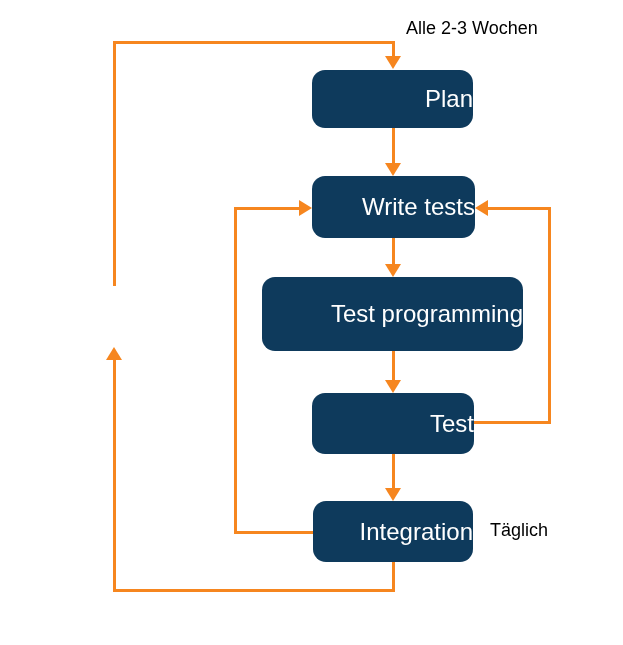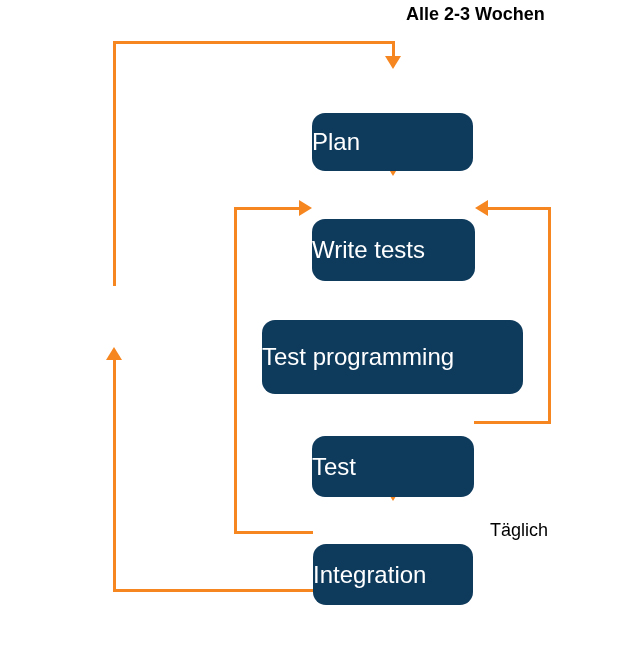--- a/index.html
+++ b/index.html
@@ -10,25 +10,24 @@
     font-family:"Liberation Sans", sans-serif;
     overflow:hidden;
   }
   .node{
     position:absolute;
     background:#0E3A5C;
     color:#ffffff;
     border-radius:13px;
     display:flex;
     align-items:center;
-    justify-content:flex-start;
+    justify-content:flex-end;
     text-align:center;
     font-size:24px;
     line-height:1.22;
-    margin-top:43px;
   }
   .seg{
     position:absolute;
     background:#F6861F;
   }
   .arrow{
     position:absolute;
     width:0;height:0;
   }
   .arrow.down{
@@ -56,21 +55,21 @@
     color:#000000;
     font-size:18px;
     white-space:nowrap;
   }
 </style>
 </head>
 <body>
 
 <div id="canvas">
 
-  <div class="annotation" style="left:406px;top:4px;font-weight:bold;">Alle 2-3 Wochen</div>
+  <div class="annotation" style="left:406px;top:18px;">Alle 2-3 Wochen</div>
   <div class="annotation" style="left:490px;top:520px;">Täglich</div>
 
   <div>
     <div class="seg" style="left:113px;top:41px;width:3px;height:245px;"></div>
     <div class="seg" style="left:113px;top:41px;width:282px;height:3px;"></div>
     <div class="seg" style="left:392px;top:41px;width:3px;height:17px;"></div>
     <div class="arrow down" style="left:385px;top:56px;"></div>
   </div>
 
   <div>

